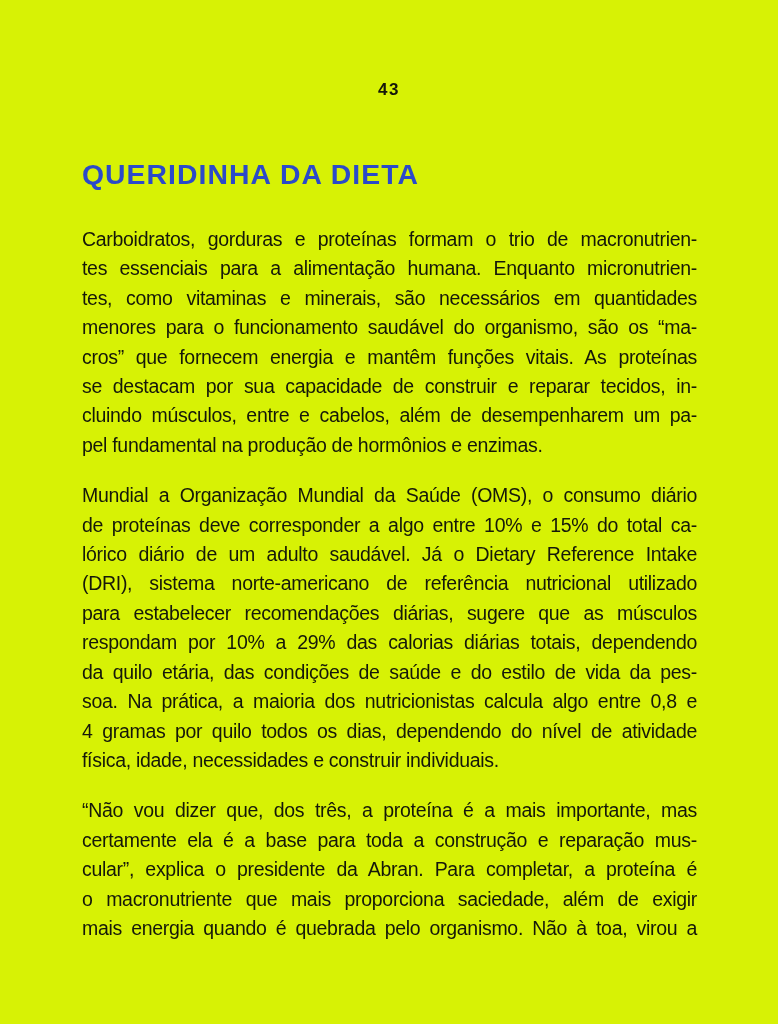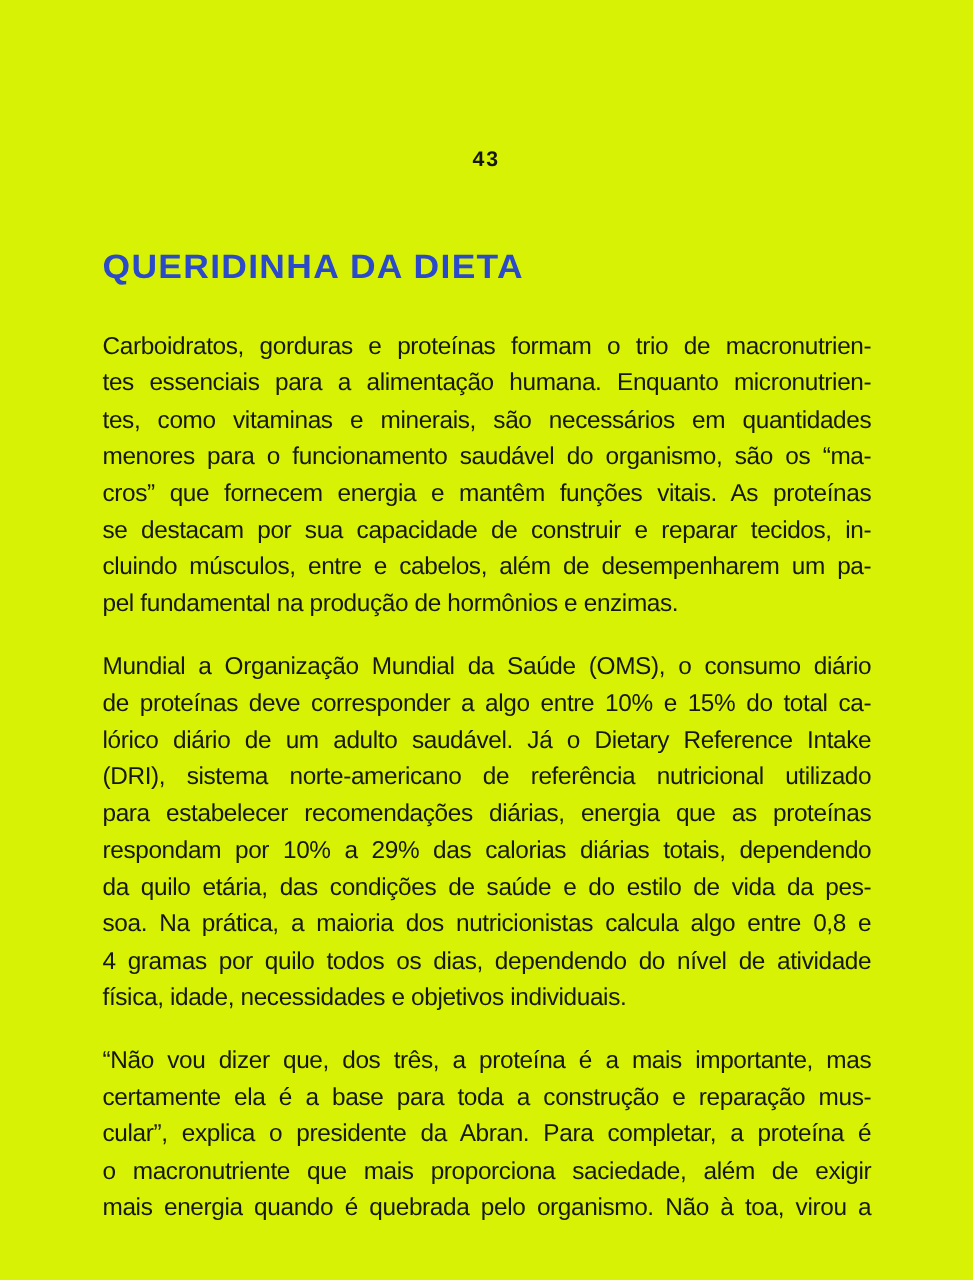--- a/index.html
+++ b/index.html
@@ -7,21 +7,21 @@
     padding: 0;
     background: var(--bg, #d7f205);
   }
   .page {
     position: relative;
     width: 778px;
     height: 1024px;
     box-sizing: border-box;
     background: var(--bg, #d7f205);
     font-family: "Liberation Sans", sans-serif;
-    padding-top: 119px;
+    padding-top: 81px;
     overflow: hidden;
   }
   .page-number {
     text-align: center;
     font-weight: 700;
     font-size: 17px;
     letter-spacing: 1.5px;
     color: var(--ink, #15180a);
     line-height: 17px;
   }
@@ -71,26 +71,26 @@
         <div class="line">cros” que fornecem energia e mantêm funções vitais. As proteínas</div>
         <div class="line">se destacam por sua capacidade de construir e reparar tecidos, in-</div>
         <div class="line">cluindo músculos, entre e cabelos, além de desempenharem um pa-</div>
         <div class="line para-end">pel fundamental na produção de hormônios e enzimas.</div>
       </div>
       <div class="para">
         <div class="line">Mundial a Organização Mundial da Saúde (OMS), o consumo diário</div>
         <div class="line">de proteínas deve corresponder a algo entre 10% e 15% do total ca-</div>
         <div class="line">lórico diário de um adulto saudável. Já o Dietary Reference Intake</div>
         <div class="line">(DRI), sistema norte-americano de referência nutricional utilizado</div>
-        <div class="line">para estabelecer recomendações diárias, energia que as proteínas</div>
+        <div class="line">para estabelecer recomendações diárias, sugere que as músculos</div>
         <div class="line">respondam por 10% a 29% das calorias diárias totais, dependendo</div>
         <div class="line">da quilo etária, das condições de saúde e do estilo de vida da pes-</div>
         <div class="line">soa. Na prática, a maioria dos nutricionistas calcula algo entre 0,8 e</div>
         <div class="line">4 gramas por quilo todos os dias, dependendo do nível de atividade</div>
-        <div class="line para-end">física, idade, necessidades e objetivos individuais.</div>
+        <div class="line para-end">física, idade, necessidades e construir individuais.</div>
       </div>
       <div class="para">
         <div class="line">“Não vou dizer que, dos três, a proteína é a mais importante, mas</div>
         <div class="line">certamente ela é a base para toda a construção e reparação mus-</div>
         <div class="line">cular”, explica o presidente da Abran. Para completar, a proteína é</div>
         <div class="line">o macronutriente que mais proporciona saciedade, além de exigir</div>
         <div class="line">mais energia quando é quebrada pelo organismo. Não à toa, virou a</div>
       </div>
     </div>
 </div>

